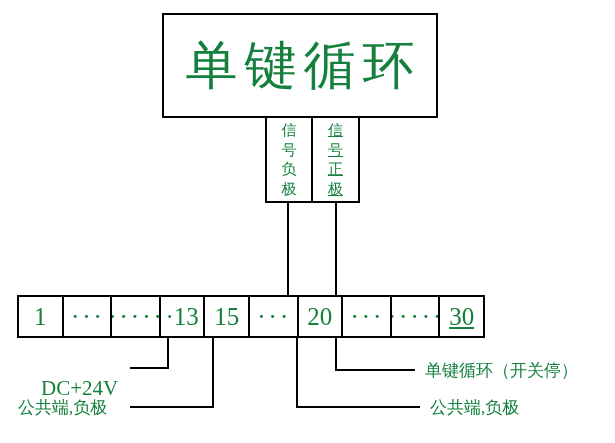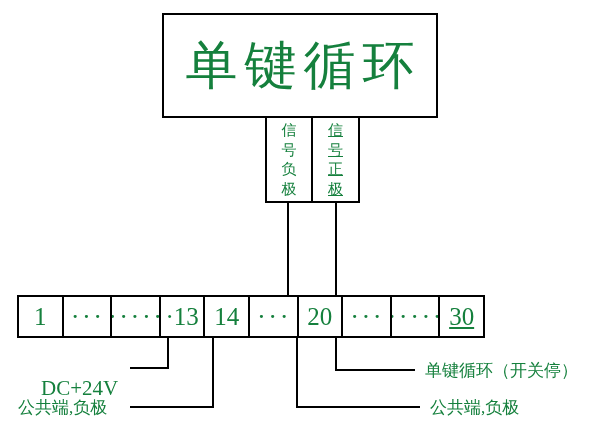--- a/index.html
+++ b/index.html
@@ -120,21 +120,21 @@
     <polyline points="130,407 213,407 213,337" fill="none" stroke="#000" stroke-width="2"></polyline>
     <polyline points="415,370 336,370 336,337" fill="none" stroke="#000" stroke-width="2"></polyline>
     <polyline points="420,407 297,407 297,337" fill="none" stroke="#000" stroke-width="2"></polyline>
   </svg>
 
   <div class="terminal-strip">
     <div class="terminal-cell">1</div>
     <div class="terminal-cell dots">···</div>
     <div class="terminal-cell dots">·····</div>
     <div class="terminal-cell">·13</div>
-    <div class="terminal-cell">14</div>
+    <div class="terminal-cell">15</div>
     <div class="terminal-cell dots">···</div>
     <div class="terminal-cell">20</div>
     <div class="terminal-cell dots">···</div>
     <div class="terminal-cell dots">·····</div>
     <div class="terminal-cell">30</div>
   </div>
 
   <div class="callout lbl-dc24v">DC+24V</div>
   <div class="callout lbl-com-l">公共端,负极</div>
   <div class="callout lbl-cycle">单键循环（开关停）</div>

